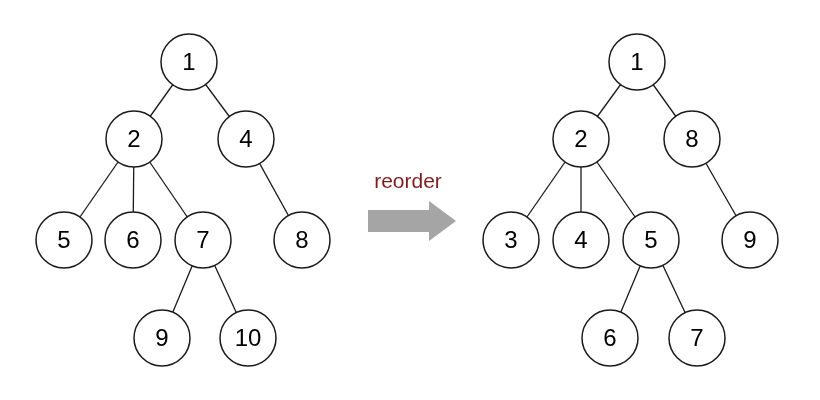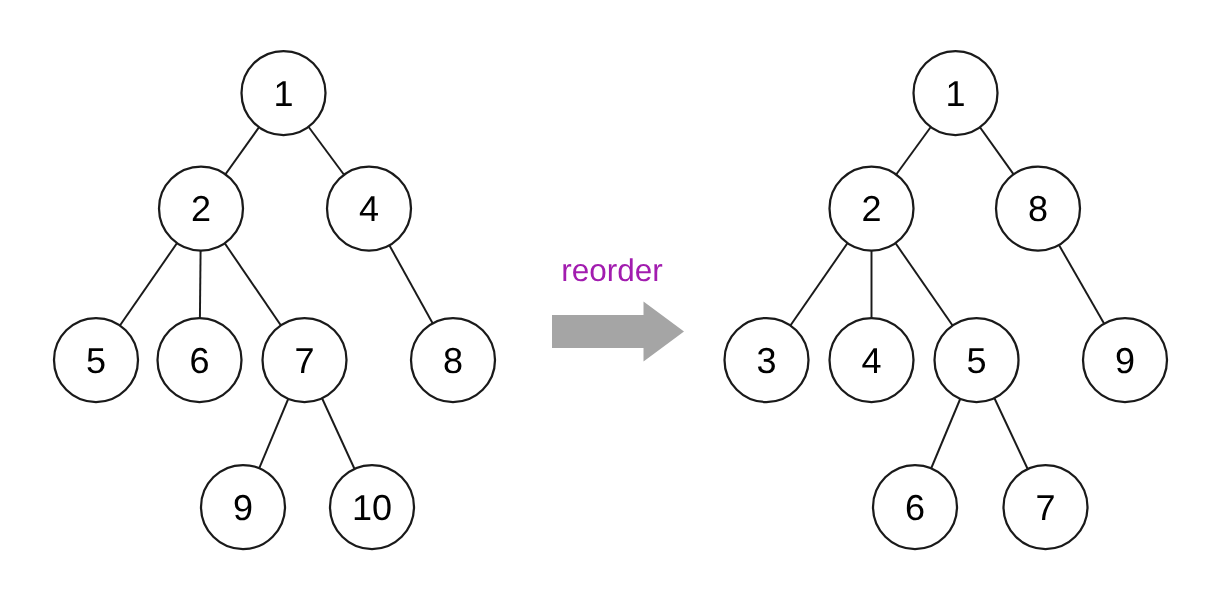--- a/index.html
+++ b/index.html
@@ -92,14 +92,14 @@
         <text x="651" y="240" dy="0.35em" class="node-label" fill="#000000">5</text>
         <circle cx="750" cy="240" r="28" fill="#ffffff" stroke="#1a1a1a" stroke-width="1.5"></circle>
         <text x="750" y="240" dy="0.35em" class="node-label" fill="#000000">9</text>
         <circle cx="610" cy="338" r="28" fill="#ffffff" stroke="#1a1a1a" stroke-width="1.5"></circle>
         <text x="610" y="338" dy="0.35em" class="node-label" fill="#000000">6</text>
         <circle cx="697" cy="338" r="28" fill="#ffffff" stroke="#1a1a1a" stroke-width="1.5"></circle>
         <text x="697" y="338" dy="0.35em" class="node-label" fill="#000000">7</text>
       </g>
     <polygon points="368,210 429,210 429,201 456,221 429,241 429,232 368,232" fill="#a5a5a5"></polygon>
   </svg>
-  <div class="reorder-label" style="color: #a21caf;">reorder</div>
+  <div class="reorder-label" style="color: #7f1d1d;">reorder</div>
 </div>
 
 </body></html>

